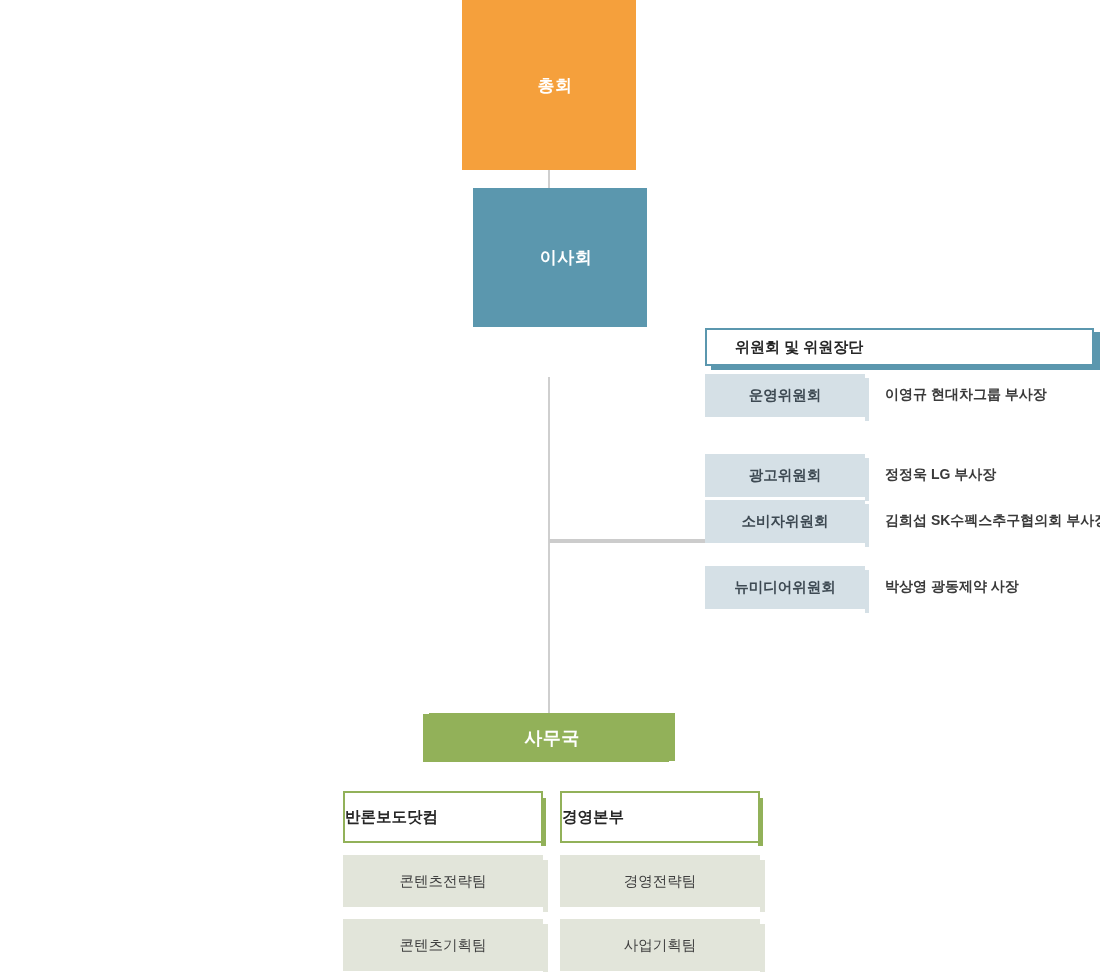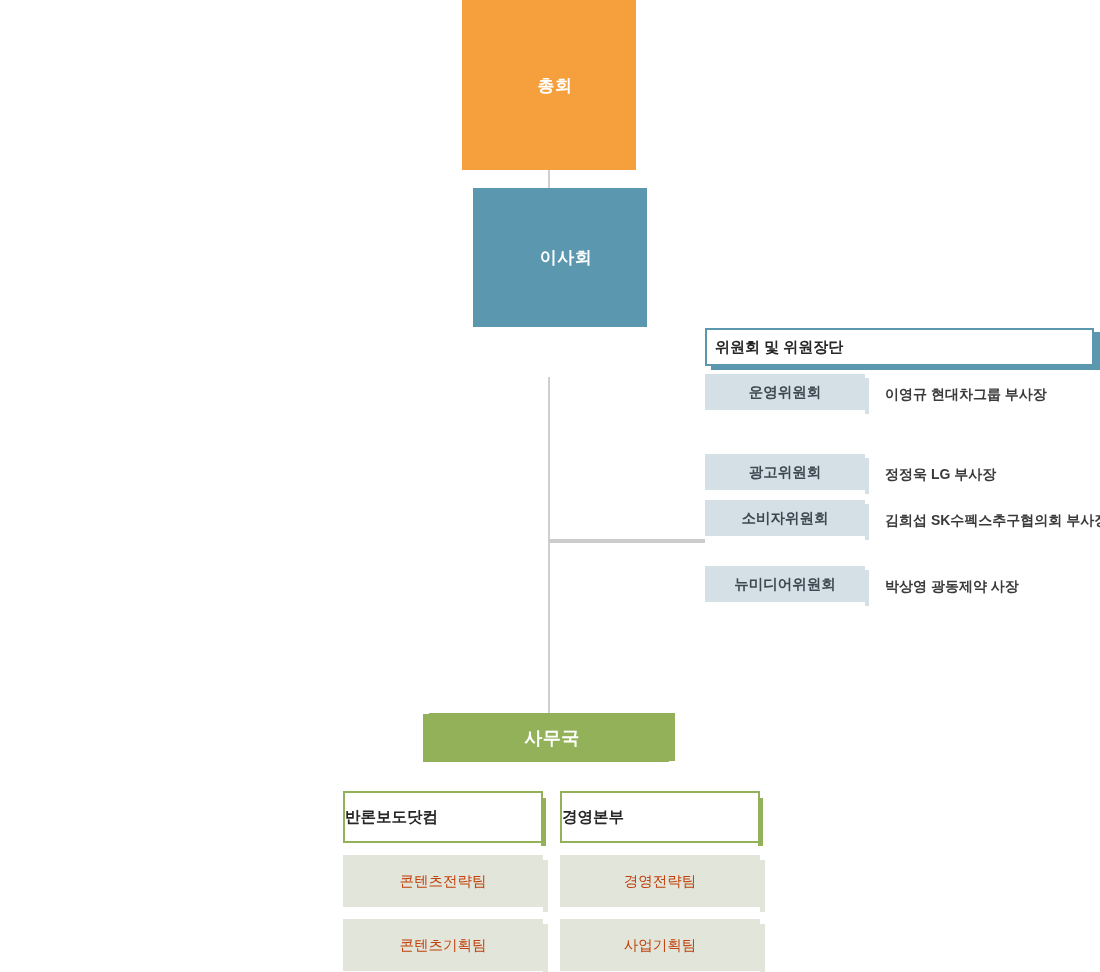--- a/index.html
+++ b/index.html
@@ -63,42 +63,42 @@
   }
 
   
   .committee-header {
     position: absolute;
     box-sizing: border-box;
     background: #ffffff;
     border: 2px solid #5B97AE;
     display: flex;
     align-items: center;
-    padding-left: 8px;
+    padding-left: 28px;
     font-size: 15px;
     font-weight: bold;
     color: #262626;
   }
   .committee-header-shadow {
     position: absolute;
     background: #5B97AE;
   }
 
   .committee-row {
     position: absolute;
     left: 0;
     width: 100%;
     height: 42px;
   }
   .committee-name {
     position: absolute;
     left: 0;
     top: 0;
     width: 160px;
-    height: 36px;
+    height: 43px;
     background: #D5E0E6;
     display: flex;
     align-items: center;
     justify-content: center;
     font-size: 14.5px;
     font-weight: bold;
     color: #3d4952;
     box-sizing: border-box;
   }
   .committee-name::after {
@@ -156,21 +156,21 @@
   .dept-team {
     position: relative;
     box-sizing: border-box;
     height: 52px;
     margin-top: 12px;
     background: #E2E5DA;
     display: flex;
     align-items: center;
     justify-content: center;
     font-size: 14.5px;
-    color: #c2410c;
+    color: #404040;
   }
   .dept-team::after {
     content: "";
     position: absolute;
     right: -5px;
     top: 5px;
     bottom: -5px;
     width: 5px;
     background: #E2E5DA;
   }

